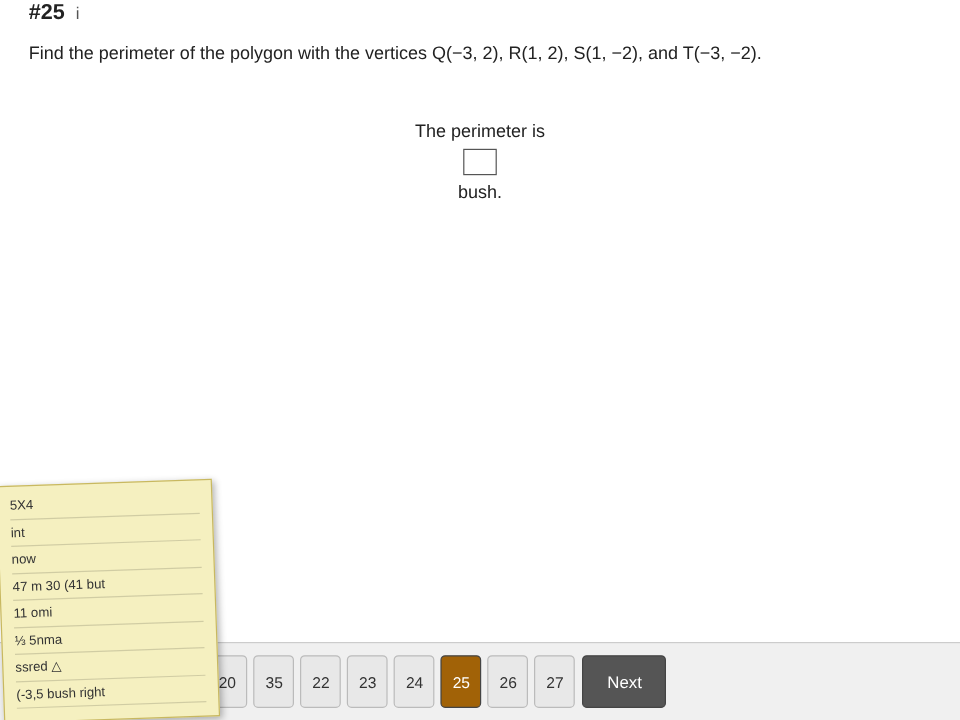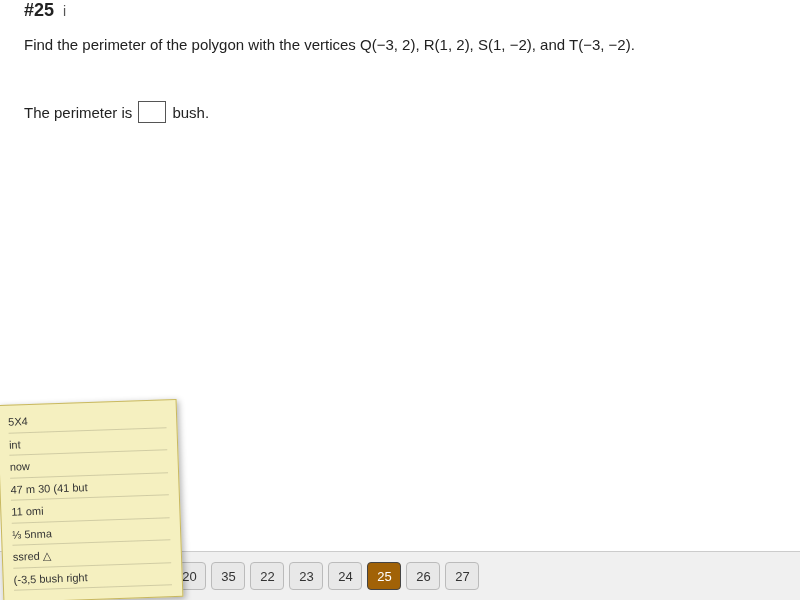--- a/index.html
+++ b/index.html
@@ -42,20 +42,21 @@
       line-height: 1.6;
     }
 
     .answer-line {
       font-size: 15px;
       color: #222;
       display: flex;
       align-items: center;
       gap: 6px;
       margin-top: 10px;
+      flex-direction: column;
     }
 
     .answer-box {
       display: inline-block;
       width: 28px;
       height: 22px;
       border: 1.5px solid #555;
       vertical-align: middle;
     }
 
@@ -65,21 +66,21 @@
       border-top: 1px solid #ccc;
       padding: 10px 16px;
       display: flex;
       align-items: center;
       gap: 6px;
       position: relative;
     }
 
     .page-btn {
       min-width: 34px;
-      height: 28px;
+      height: 44px;
       border: 1px solid #bbb;
       background: #e8e8e8;
       border-radius: 4px;
       cursor: pointer;
       font-size: 13px;
       color: #333;
       display: flex;
       align-items: center;
       justify-content: center;
       padding: 0 8px;
@@ -152,20 +153,21 @@
       <button class="page-btn">20</button>
       <button class="page-btn">35</button>
       <button class="page-btn">22</button>
       <button class="page-btn">23</button>
       <button class="page-btn">24</button>
       <button class="page-btn active">25</button>
       <button class="page-btn">26</button>
       <button class="page-btn">27</button>
     </div>
 
+  <button class="page-btn nav-btn">Next</button>
 
   <div class="sticky-note" id="sticky-note-el">
       <div class="line">5X4</div>
       <div class="line">int</div>
       <div class="line">now</div>
       <div class="line">47 m 30  (41 but</div>
       <div class="line">       11 omi</div>
       <div class="line">⅓ 5nma</div>
       <div class="line">ssred △</div>
       <div class="line">(-3,5 bush right</div>

